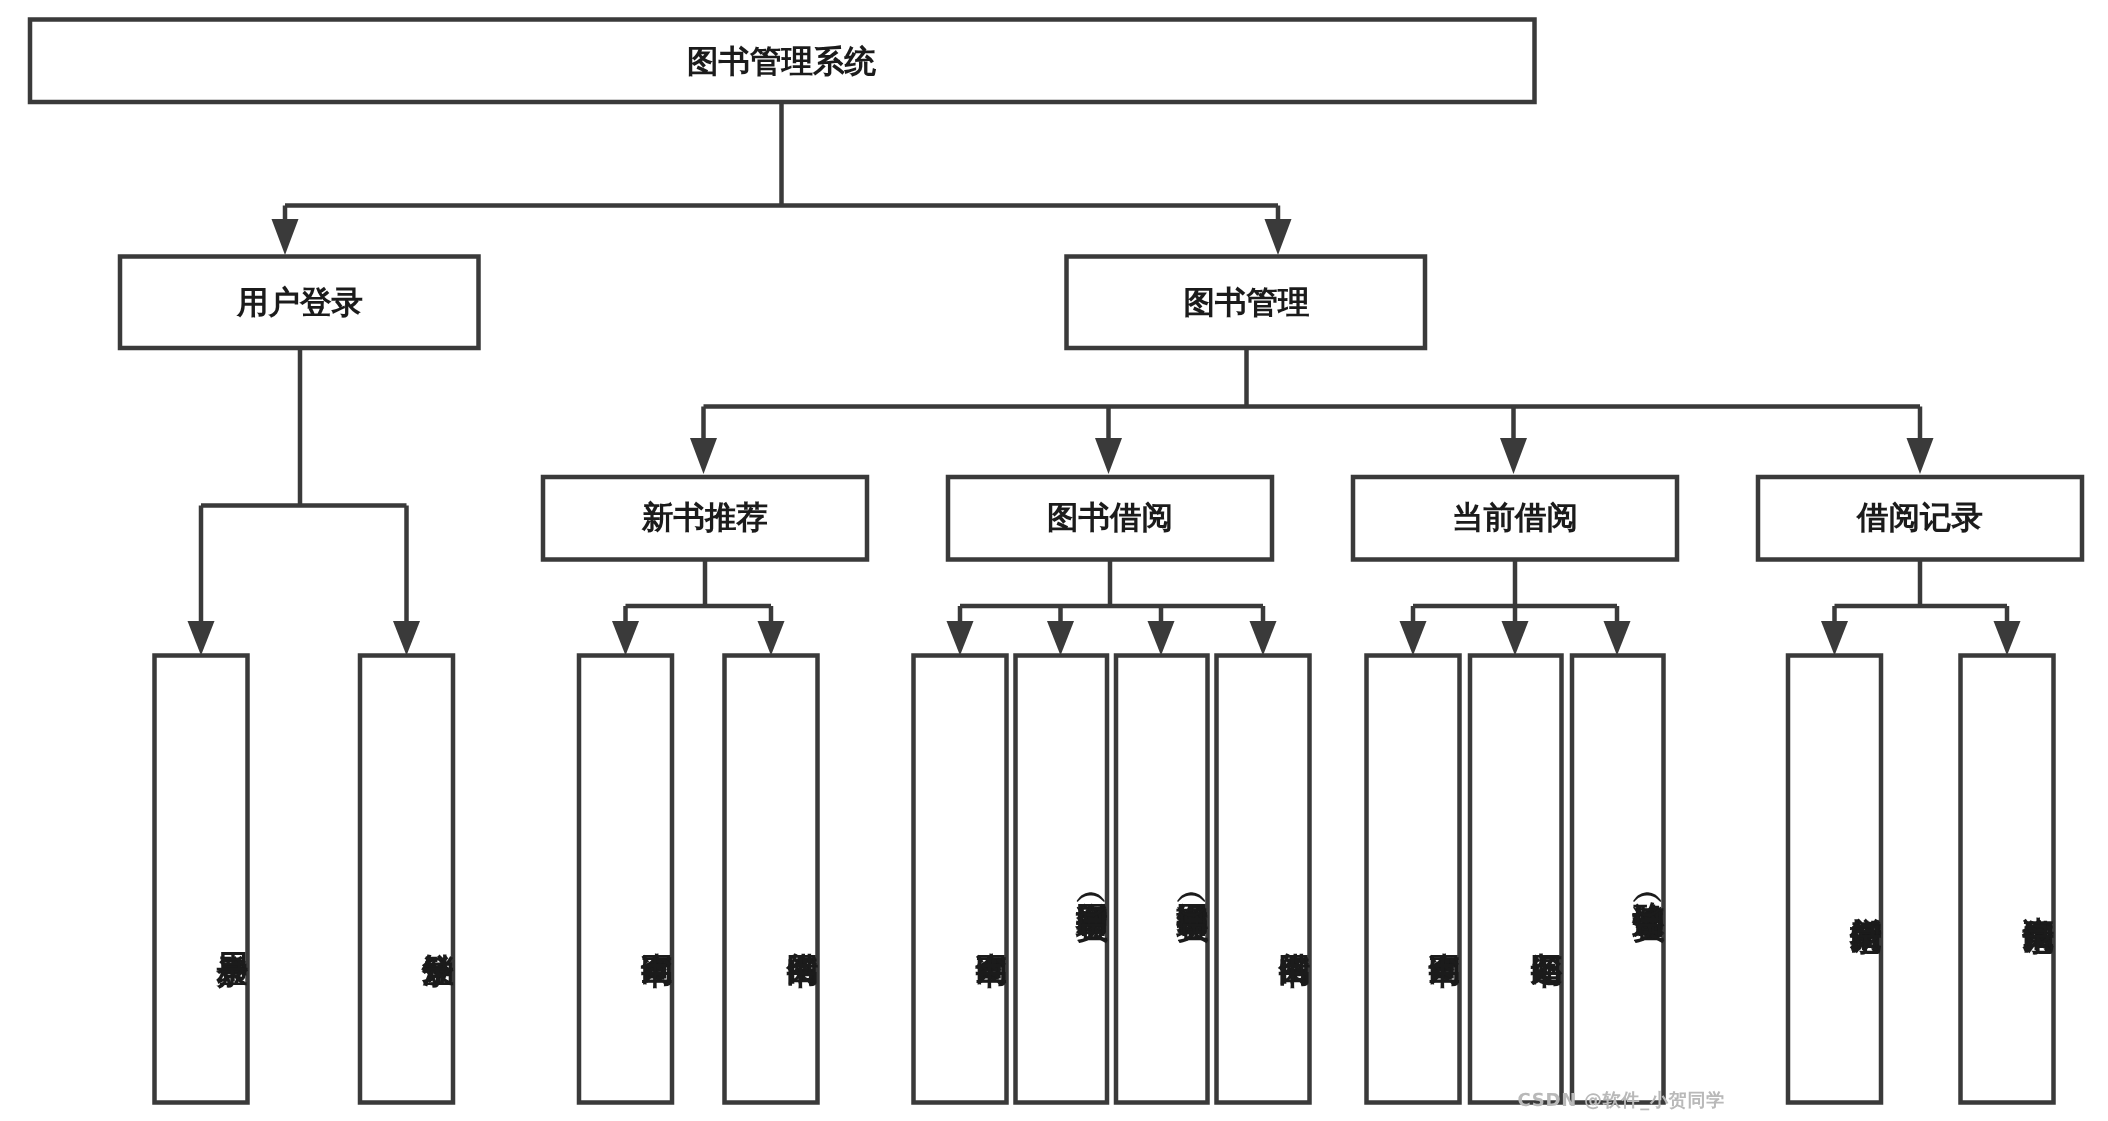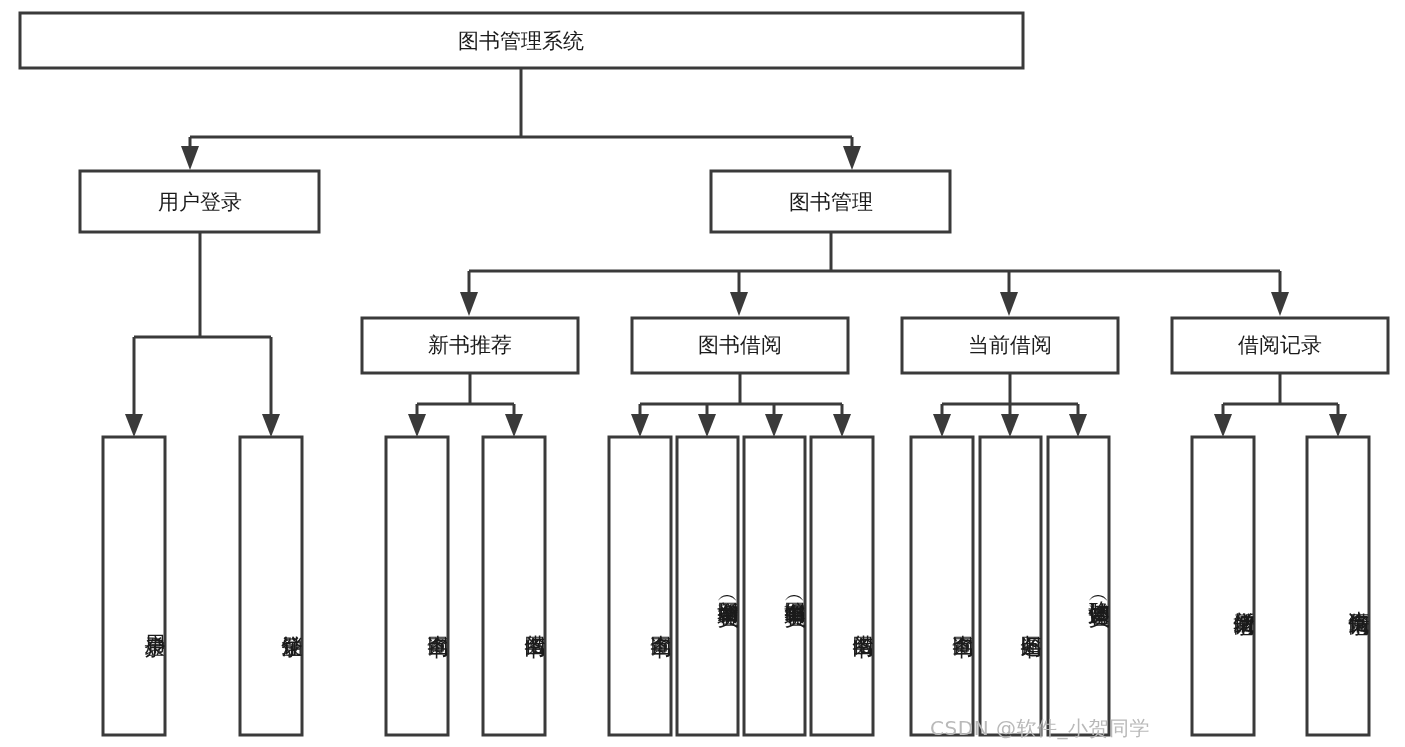--- a/index.html
+++ b/index.html
@@ -12,20 +12,21 @@
     width: 1405px;
     height: 747px;
     font-family: "DejaVu Sans", "Liberation Sans", sans-serif;
     overflow: hidden;
   }
   #diagram-root {
     position: relative;
     width: 1160px;
     height: 747px;
     background: #ffffff;
+    font-weight: bold;
   }
   svg#diagram-svg {
     position: absolute;
     left: 0;
     top: 0;
     width: 1405px;
     height: 747px;
     display: block;
   }
   .node-box {
@@ -63,21 +64,21 @@
     align-items: flex-start;
     justify-content: center;
     white-space: nowrap;
     pointer-events: none;
   }
   .watermark {
     position: absolute;
     right: 10px;
     bottom: 5px;
     font-family: "DejaVu Sans", "Liberation Sans", sans-serif;
-    font-size: 20px;
+    font-size: 12px;
     color: #b9b9b9;
     letter-spacing: 0.5px;
     white-space: nowrap;
   }
 </style>
 </head>
 <body>
 
 <div id="diagram-root">
 

